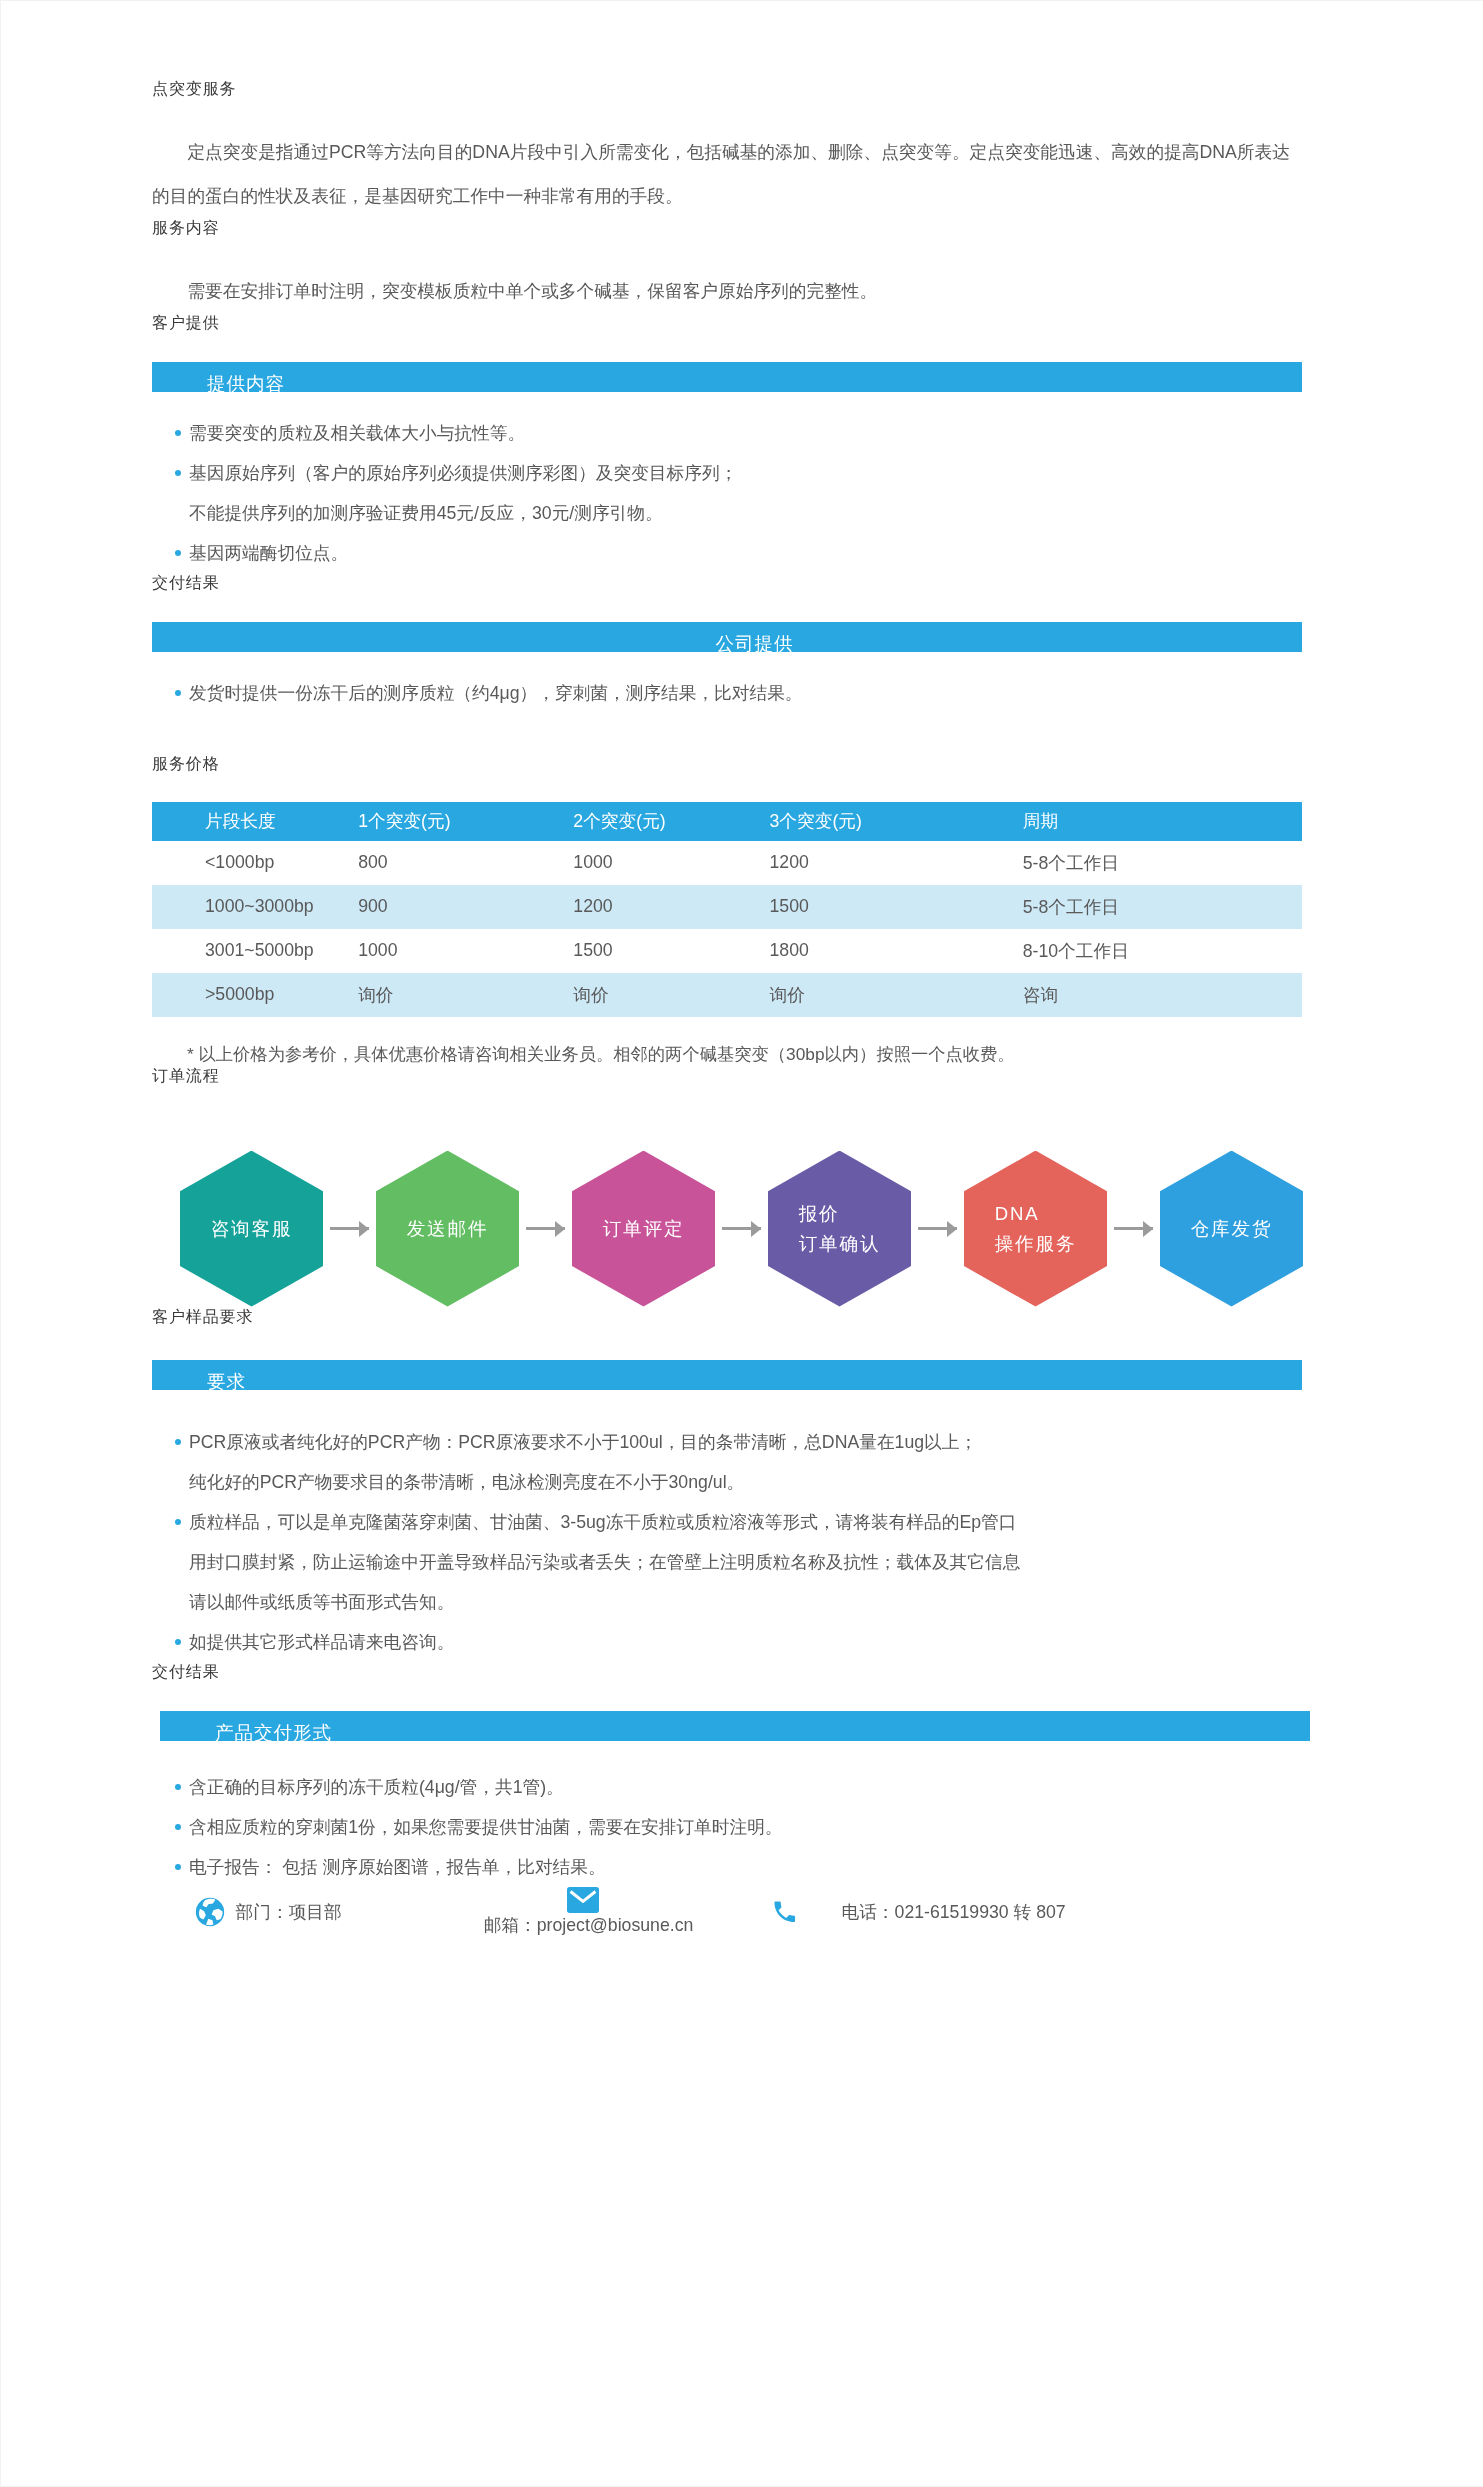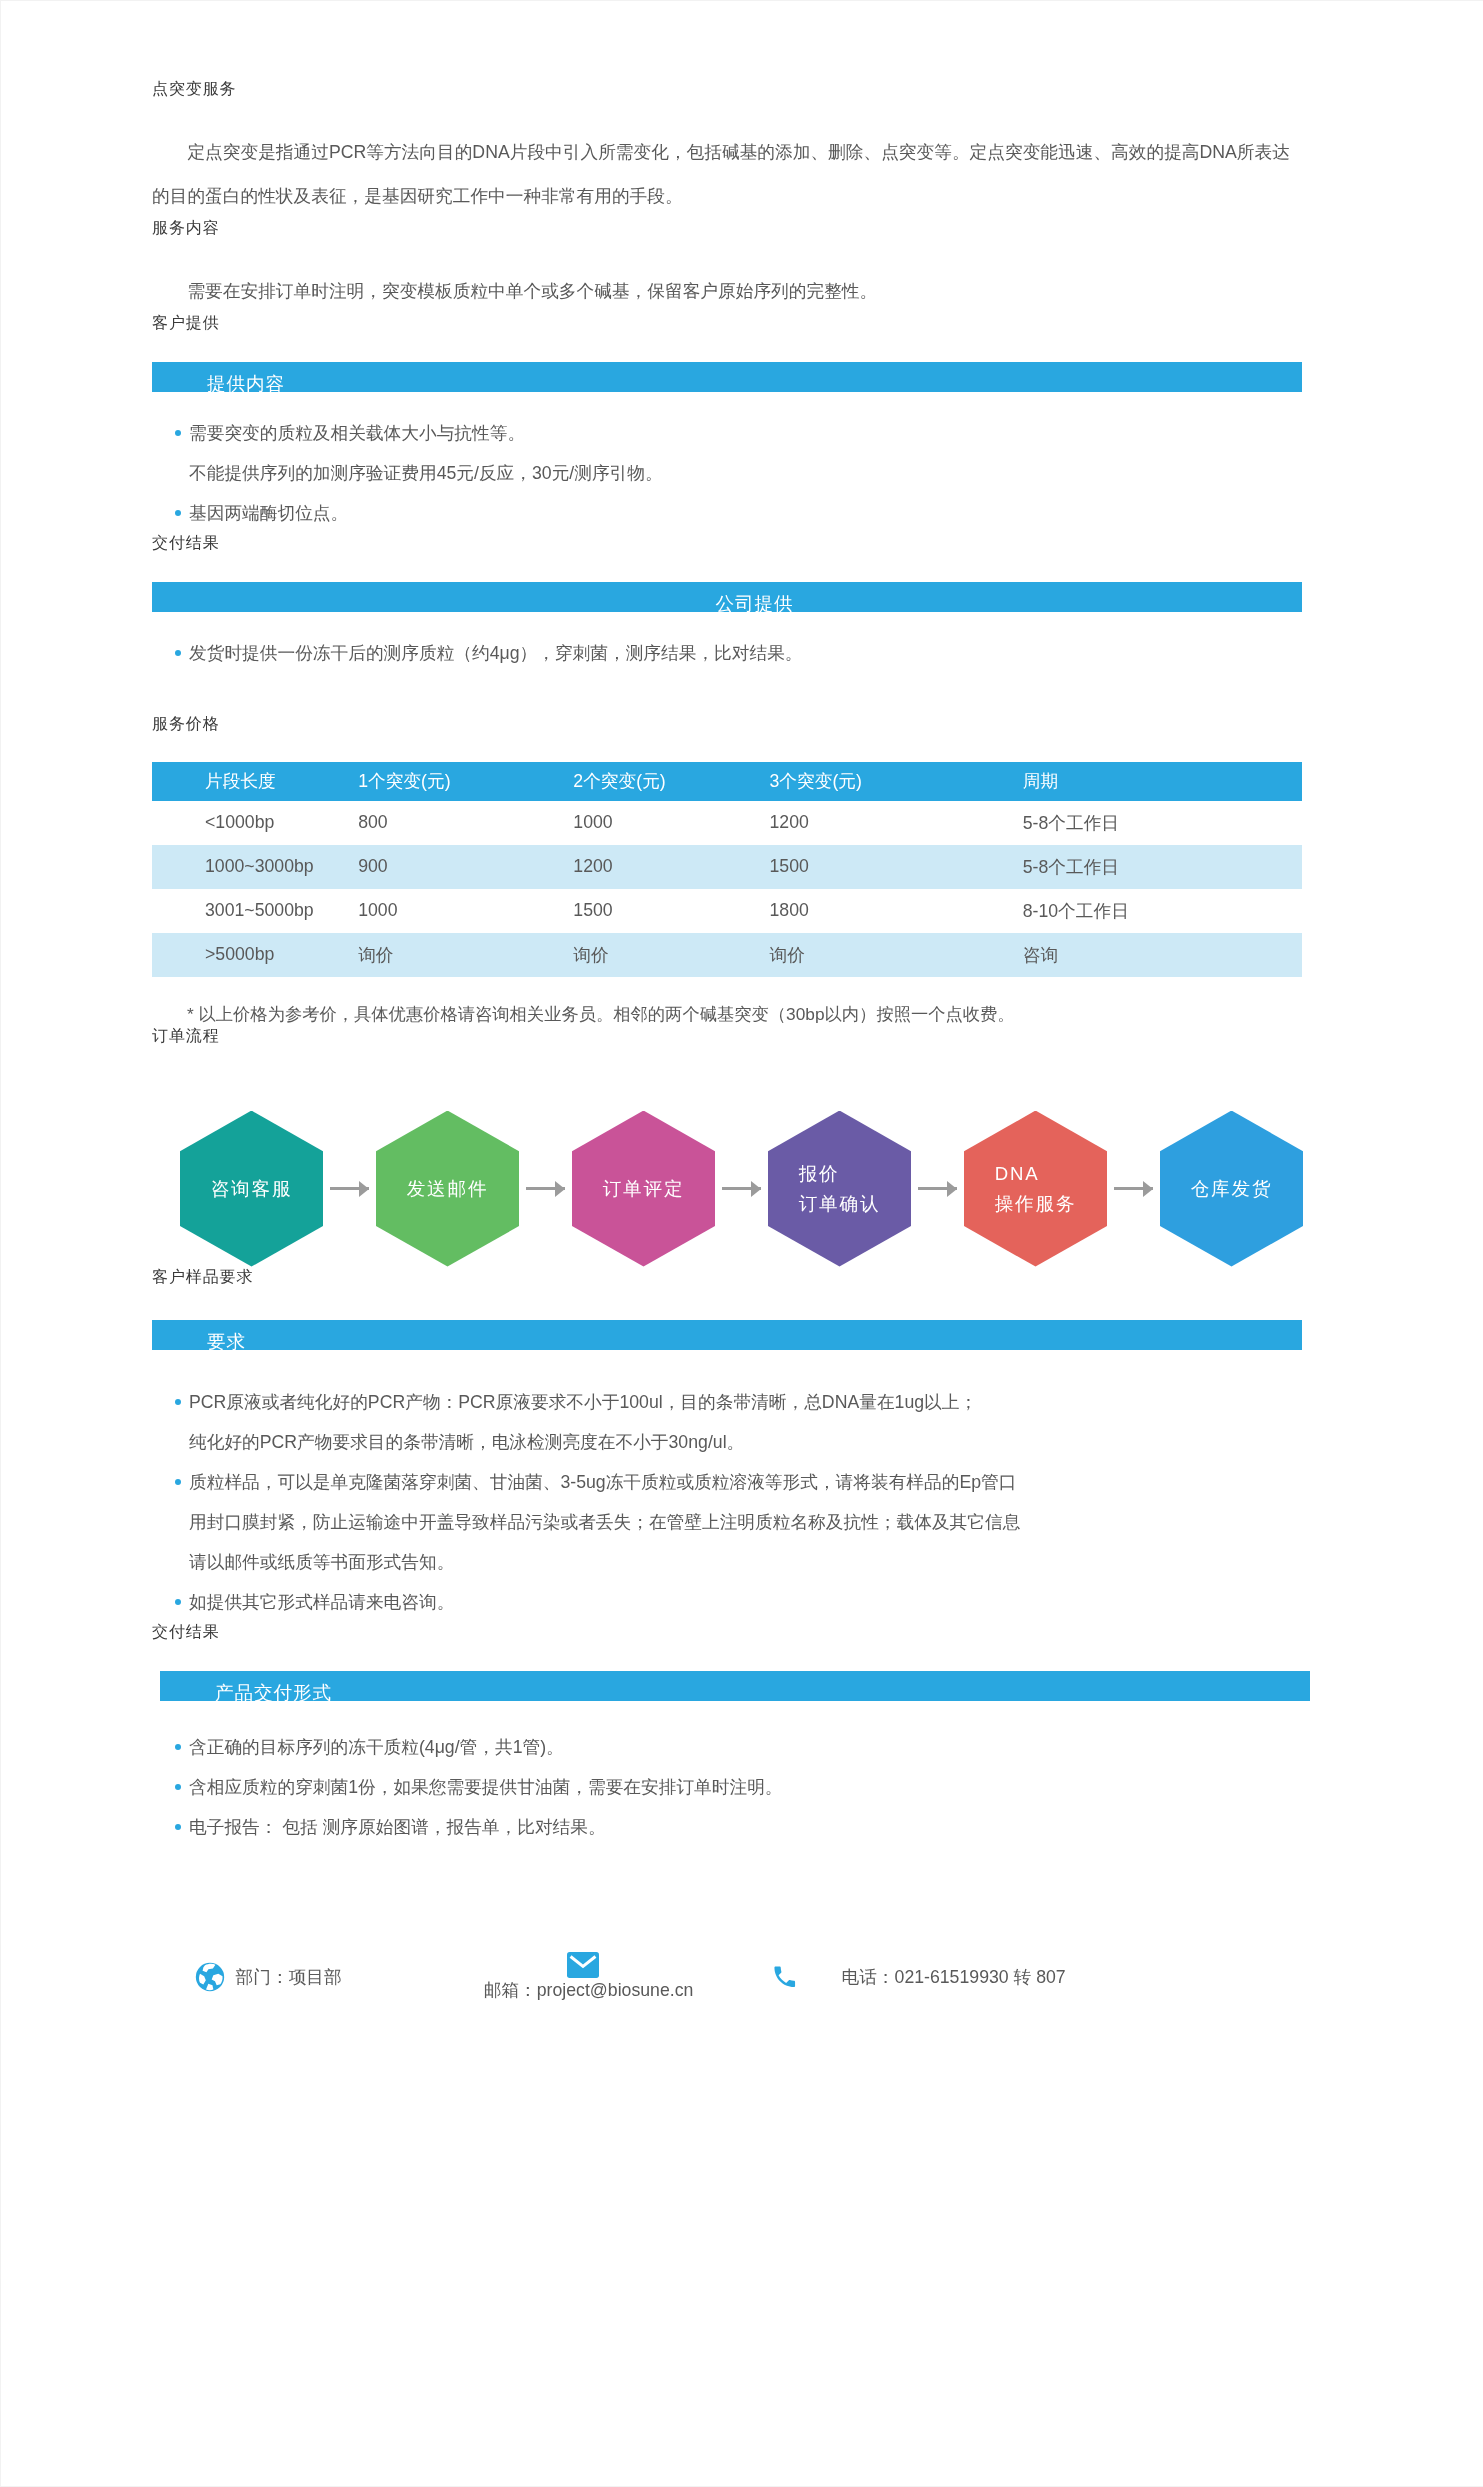--- a/index.html
+++ b/index.html
@@ -33,21 +33,21 @@
   .hex{
     width:143px;height:156px;flex:0 0 auto;display:flex;align-items:center;justify-content:center;
     clip-path:polygon(50% 0,100% 26%,100% 74%,50% 100%,0 74%,0 26%);
   }
   .hex .lbl{color:#fff;font-size:18.6px;line-height:30px;text-align:left;letter-spacing:1.8px;}
   .flow-arrow{width:39px;height:3.5px;background:#9b9b9b;position:relative;margin:0 7px;flex:0 0 auto;}
   .flow-arrow::after{
     content:"";position:absolute;right:-8px;top:-6.2px;border:8px solid transparent;border-left:10.6px solid #9b9b9b;
   }
   
-  .footer{display:flex;align-items:center;margin-top:105px;font-size:17.7px;color:#595959;}
+  .footer{display:flex;align-items:center;font-size:17.7px;color:#595959;}
   .fitem{display:flex;align-items:center;}
   .fitem .ic{margin-right:10.6px;display:flex;align-items:center;}
   .f1{margin-left:43px;}
   .f2{margin-left:142px;flex-direction:column;}
   .f3{margin-left:78px;gap:32px;}
   .gap-lg{margin-top:62px;}
   .gap-xl{margin-top:74px;}
   .gap-md{margin-top:50px;}
 </style>
 </head>
@@ -62,20 +62,21 @@
     <h2 class="sec gap-md">服务内容</h2>
     <p class="para">需要在安排订单时注明，突变模板质粒中单个或多个碱基，保留客户原始序列的完整性。</p>
 
     <h2 class="sec gap-lg">客户提供</h2>
     <div class="bluebar" style="background: rgb(41, 167, 224);">提供内容</div>
     <ul class="blist">
       <li>
         <div class="bl first">需要突变的质粒及相关载体大小与抗性等。</div>
       </li>
       <li>
+        <div class="bl first">基因原始序列（客户的原始序列必须提供测序彩图）及突变目标序列；</div>
         <div class="bl">不能提供序列的加测序验证费用45元/反应，30元/测序引物。</div>
       </li>
       <li>
         <div class="bl first">基因两端酶切位点。</div>
       </li>
     </ul>
 
     <h2 class="sec gap-md">交付结果</h2>
     <div class="bluebar" style="background: rgb(41, 167, 224); text-align: center;">公司提供</div>
     <ul class="blist">

